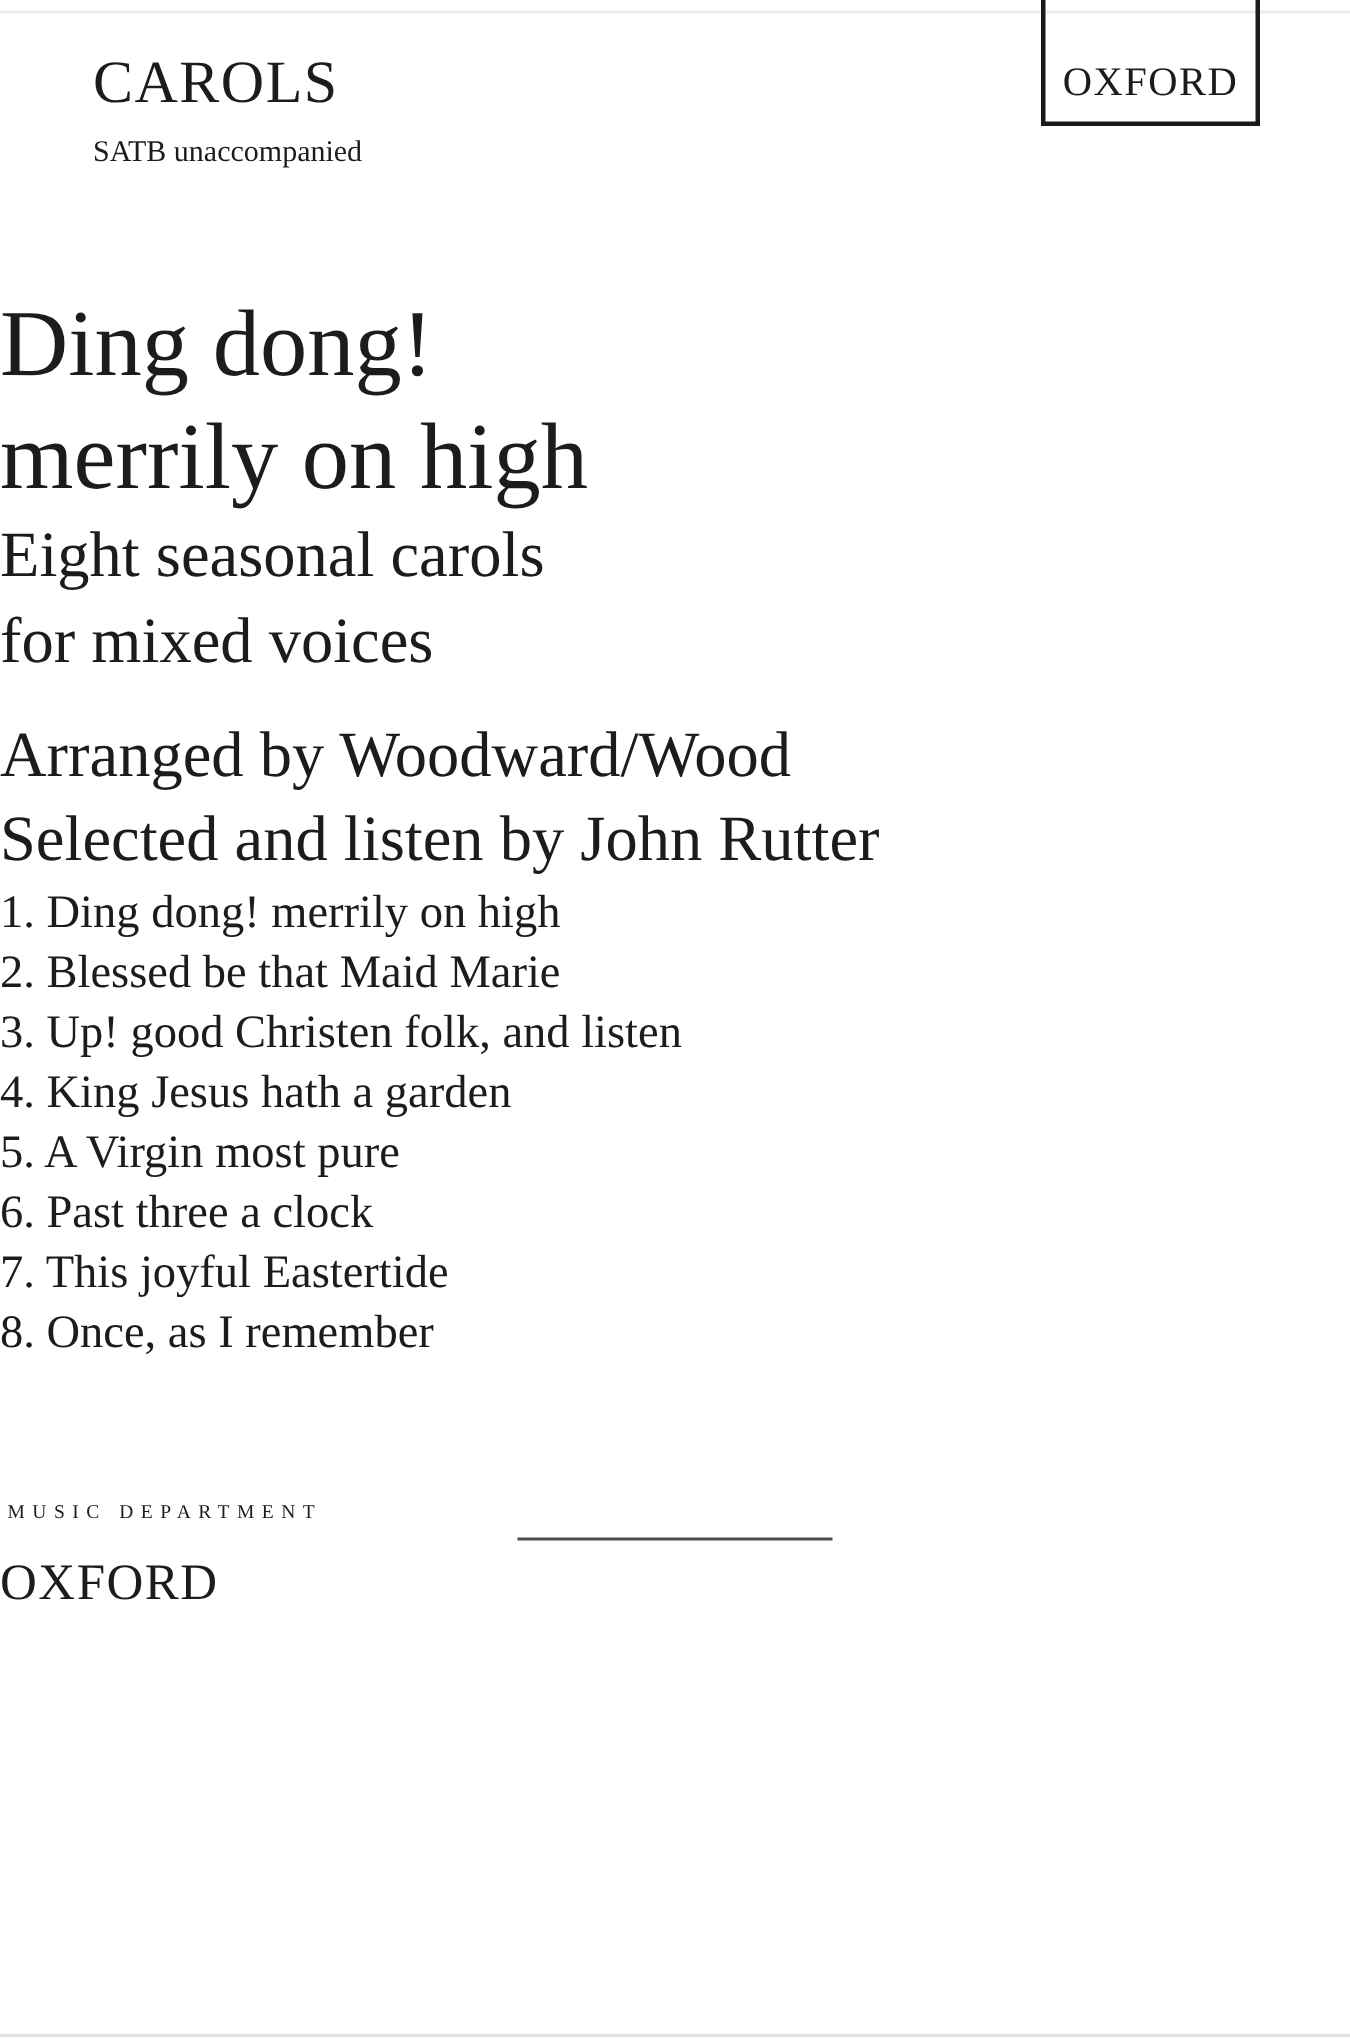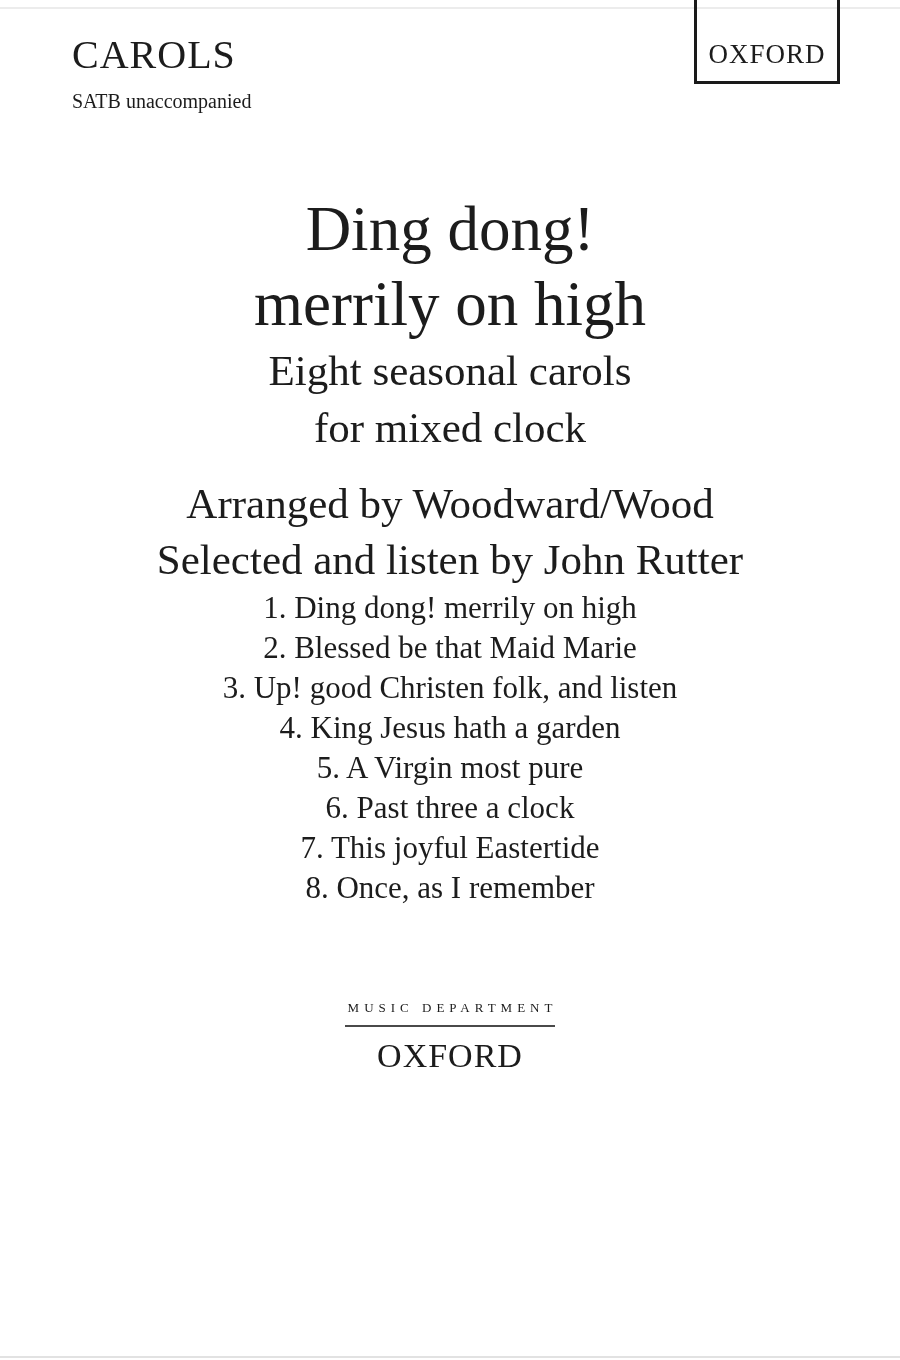--- a/index.html
+++ b/index.html
@@ -23,21 +23,21 @@
   }
   .edge-bottom {
     position: absolute; bottom: 2px; left: 0; width: 100%; height: 2px;
     background: #e2e2e2;
   }
 
   
   .series-block {
     position: absolute;
     top: 33px;
-    left: 72px;
+    left: 62px;
     text-align: left;
   }
   .series-title {
     font-size: 40px;
     line-height: 44px;
     letter-spacing: 1px;
   }
   .series-scoring {
     font-size: 20px;
     line-height: 24px;
@@ -63,21 +63,21 @@
     line-height: 27px;
     letter-spacing: 1px;
   }
 
   
   .main {
     position: absolute;
     top: 0;
     left: 0;
     width: 100%;
-    text-align: center;
+    text-align: left;
   }
   .title-block {
     padding-top: 192px;
     font-size: 63px;
     line-height: 75px;
   }
   .subtitle-block {
     font-size: 43px;
     line-height: 57px;
   }
@@ -139,21 +139,21 @@
 
   <div class="main">
 
     <div class="title-block">
       <div>Ding dong!</div>
       <div>merrily on high</div>
     </div>
 
     <div class="subtitle-block">
       <div>Eight seasonal carols</div>
-      <div>for mixed clock</div>
+      <div>for mixed voices</div>
     </div>
 
     <div class="credits-block">
       <div>Arranged by Woodward/Wood</div>
       <div>Selected and listen by John Rutter</div>
     </div>
 
     <div class="contents-list">
       <div>1. Ding dong! merrily on high</div>
       <div>2. Blessed be that Maid Marie</div>

